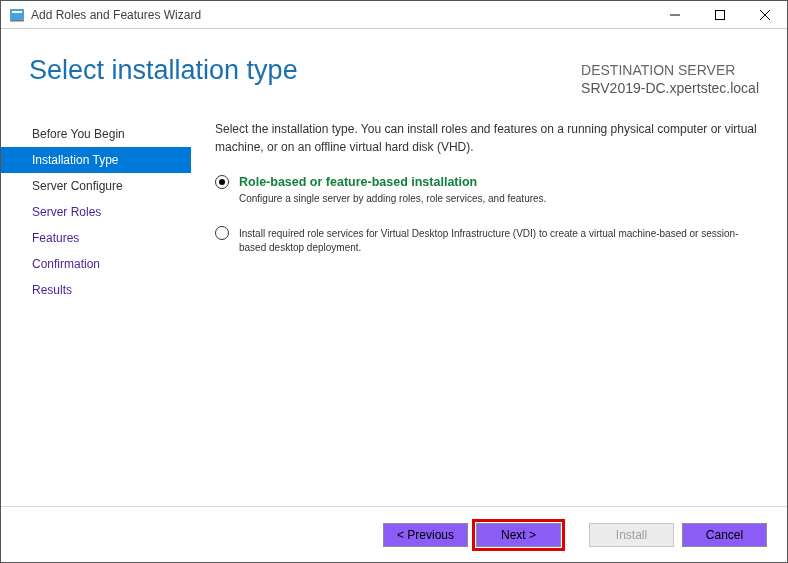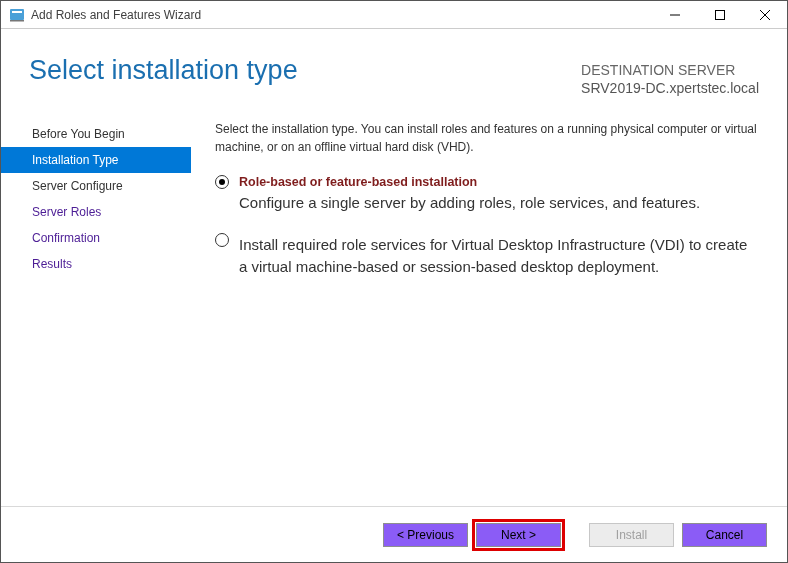--- a/index.html
+++ b/index.html
@@ -28,22 +28,22 @@
 .nav-item { height: 26px; display: flex; align-items: center; padding-left: 31px; font-size: 12px; color: #333; white-space: nowrap; }
 .nav-item.active { background: #0078d7; color: #fff; }
 .nav-item.disabled { color: #4c1d95; }
 
 
 .content { flex: 1; padding: 14px 28px 0 24px; }
 .intro { font-size: 12px; color: #333; line-height: 1.45; margin-bottom: 18px; }
 .radio-group { display: flex; align-items: flex-start; margin-bottom: 18px; }
 .radio-ctl { width: 14px; height: 14px; border: 1px solid #333; border-radius: 50%; margin: 1px 10px 0 0; display: flex; align-items: center; justify-content: center; flex-shrink: 0; }
 .radio-ctl.selected::after { content: ""; width: 6px; height: 6px; border-radius: 50%; background: #000; }
-.radio-label { font-size: 12.5px; font-weight: 700; color: #7f1d1d; line-height: 1.3; }
-.radio-desc { font-size: 15px; color: #333; line-height: 1.45; margin-top: 2px; }
+.radio-label { font-size: 12.5px; font-weight: 700; color: #15803d; line-height: 1.3; }
+.radio-desc { font-size: 10px; color: #333; line-height: 1.45; margin-top: 2px; }
 .radio-text { flex: 1; }
 
 
 .footer { height: 56px; border-top: 1px solid #d9d9d9; display: flex; align-items: center; justify-content: flex-end; padding-right: 20px; gap: 8px; }
 .btn { width: 85px; height: 24px; font-size: 12px; border: 1px solid #8e8e8e; background: #8b5cf6; color: #000; display: flex; align-items: center; justify-content: center; }
 .btn.disabled { color: #a0a0a0; border-color: #c7c7c7; background: #ececec; }
 .btn.highlight { outline: 3px solid #d00; outline-offset: 1px; }
 
 svg { display: block; }
 </style>
@@ -98,20 +98,23 @@
       <div class="nav-item active">
           <span>Installation Type</span>
         </div>
       <div class="nav-item">
           <span>Server Configure</span>
         </div>
       <div class="nav-item disabled">
           <span>Server Roles</span>
         </div>
       <div class="nav-item disabled">
+          <span>Features</span>
+        </div>
+      <div class="nav-item disabled">
           <span>Confirmation</span>
         </div>
       <div class="nav-item disabled">
           <span>Results</span>
         </div>
     </div>
 
     <div class="content">
       <div class="intro">Select the installation type. You can install roles and features on a running physical computer or virtual machine, or on an offline virtual hard disk (VHD).</div>
 

